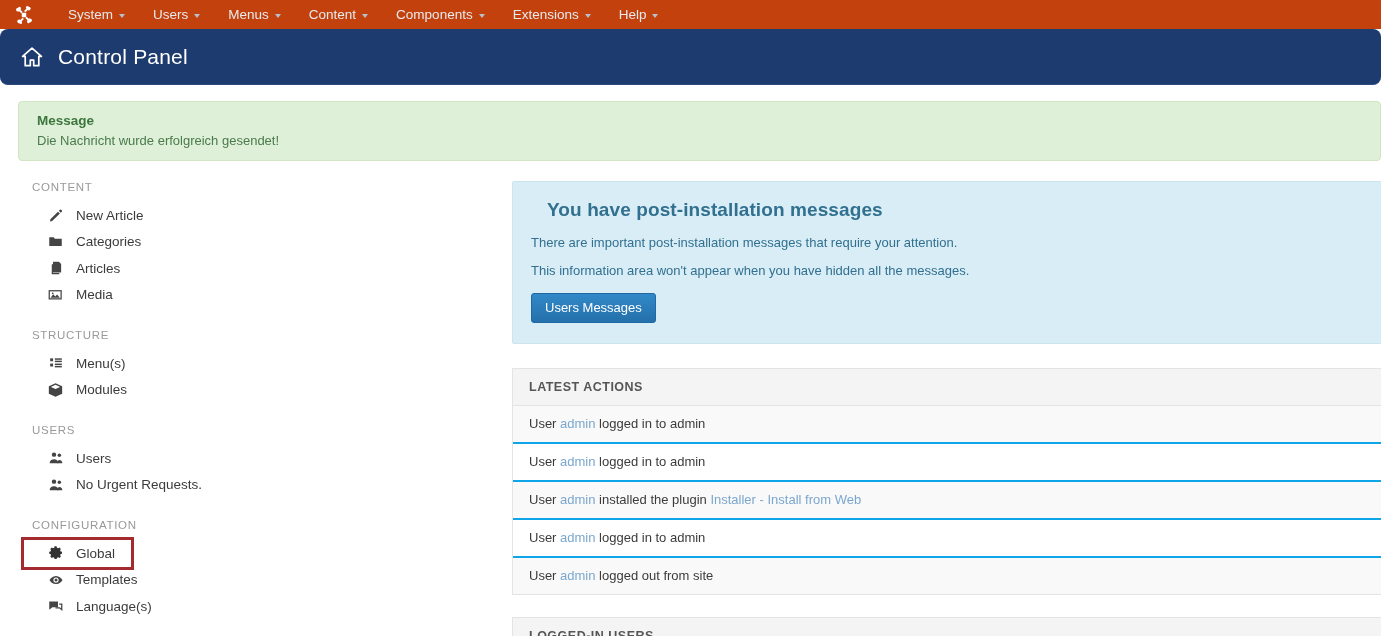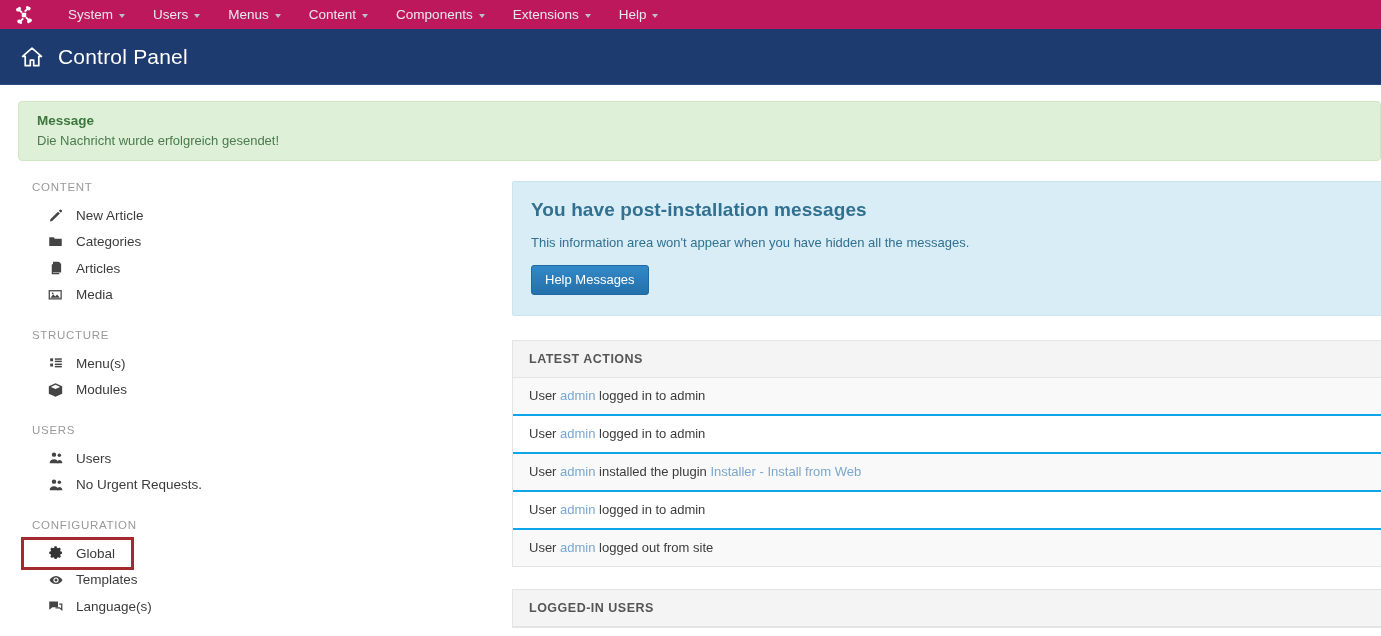--- a/index.html
+++ b/index.html
@@ -10,21 +10,21 @@
     height: 636px;
     overflow: hidden;
     background: #ffffff;
     font-family: "Liberation Sans", sans-serif;
     -webkit-font-smoothing: antialiased;
   }
 
   
   .topbar {
     height: 29px;
-    background: #be185d;
+    background: #c2410c;
     display: flex;
     align-items: center;
     padding-left: 14px;
     position: relative;
   }
   .joomla-logo {
     width: 20px;
     height: 20px;
     margin-right: 20px;
     flex: 0 0 auto;
@@ -57,20 +57,21 @@
   }
 
   
   .subhead {
     height: 56px;
     background: #1d3b6e;
     display: flex;
     align-items: center;
     padding-left: 20px;
     border-bottom: 1px solid #2c4a7d;
+    border-radius: 8px;
   }
   .home-icon {
     width: 24px; height: 24px;
     margin-right: 14px;
     flex: 0 0 auto;
   }
   .page-title {
     color: #ffffff;
     font-size: 21px;
     font-weight: 400;
@@ -168,20 +169,21 @@
     padding: 17px 20px 20px 18px;
     margin-bottom: 24px;
     margin-right: -1px;
   }
   .info-title {
     color: #31708f;
     font-size: 19px;
     font-weight: bold;
     margin-bottom: 14px;
     letter-spacing: .1px;
+    margin-left: 16px;
   }
   .info-line {
     color: #31708f;
     font-size: 13px;
     margin-bottom: 13px;
   }
   .btn-primary {
     display: inline-block;
     background: #2a7ab9;
     background-image: linear-gradient(to bottom, #3289c7, #2470ab);
@@ -424,22 +426,23 @@
           </span>
           <span class="lbl">Language(s)</span>
         </div>
       </div>
     </div>
 
     <div class="content">
 
       <div class="info-panel">
         <div class="info-title">You have post-installation messages</div>
+        <div class="info-line">There are important post-installation messages that require your attention.</div>
         <div class="info-line">This information area won't appear when you have hidden all the messages.</div>
-        <button class="btn-primary">Help Messages</button>
+        <button class="btn-primary">Users Messages</button>
       </div>
 
       <div class="card">
         <div class="card-header">LATEST ACTIONS</div>
 
         <div class="row-item">
           <span>User </span><a>admin</a><span> logged in to admin</span>
         </div>
 
         <div class="row-item">

